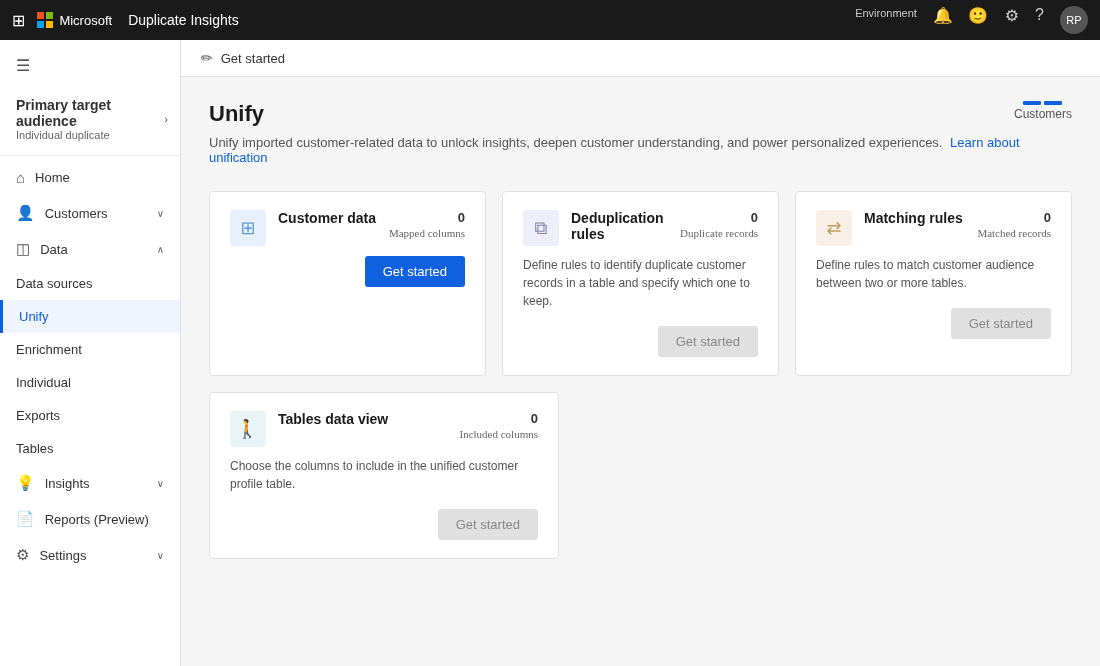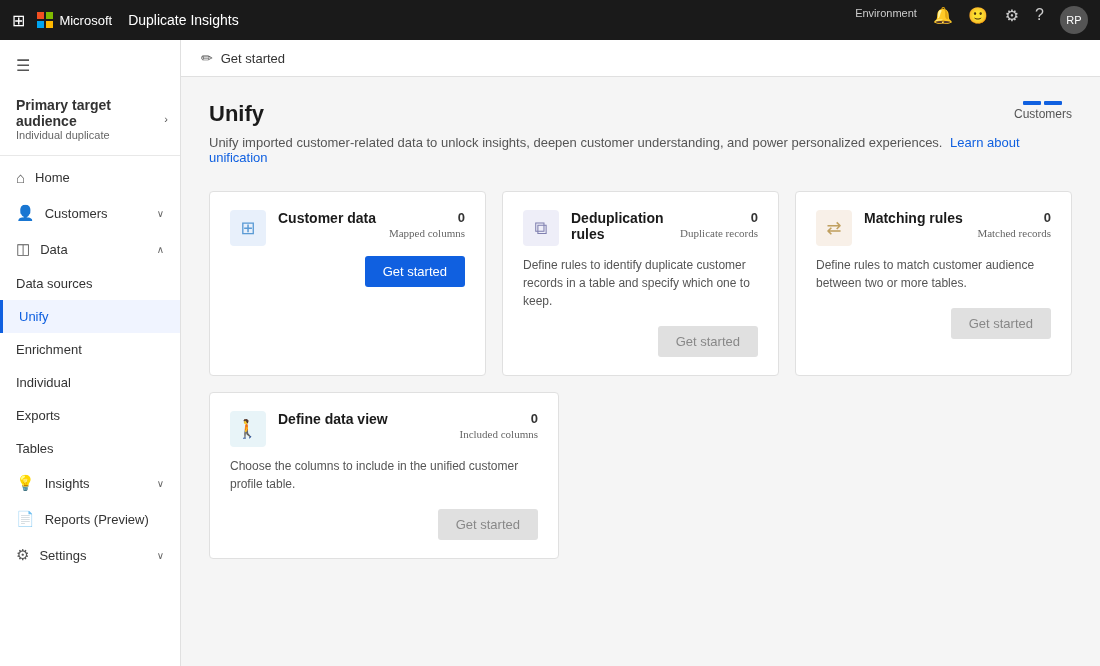--- a/index.html
+++ b/index.html
@@ -351,21 +351,21 @@
           </div>
         </div>
 
       </div>
 
       <div class="cards-row">
         <div class="card card-small">
           <div class="card-header">
             <div class="card-icon-wrap" style="background:#e8f4f8;color:#70a0b0;font-size:18px;">🚶</div>
             <div class="card-title-area">
-              <span class="card-title">Define data view</span>
+              <span class="card-title">Tables data view</span>
             </div>
             <div class="card-count-area">
               <span class="card-count">0</span>
               <span class="card-count-label">Included columns</span>
             </div>
           </div>
           <p class="card-description">Choose the columns to include in the unified customer profile table.</p>
           <div class="card-footer">
             <button class="btn-disabled">Get started</button>
           </div>

